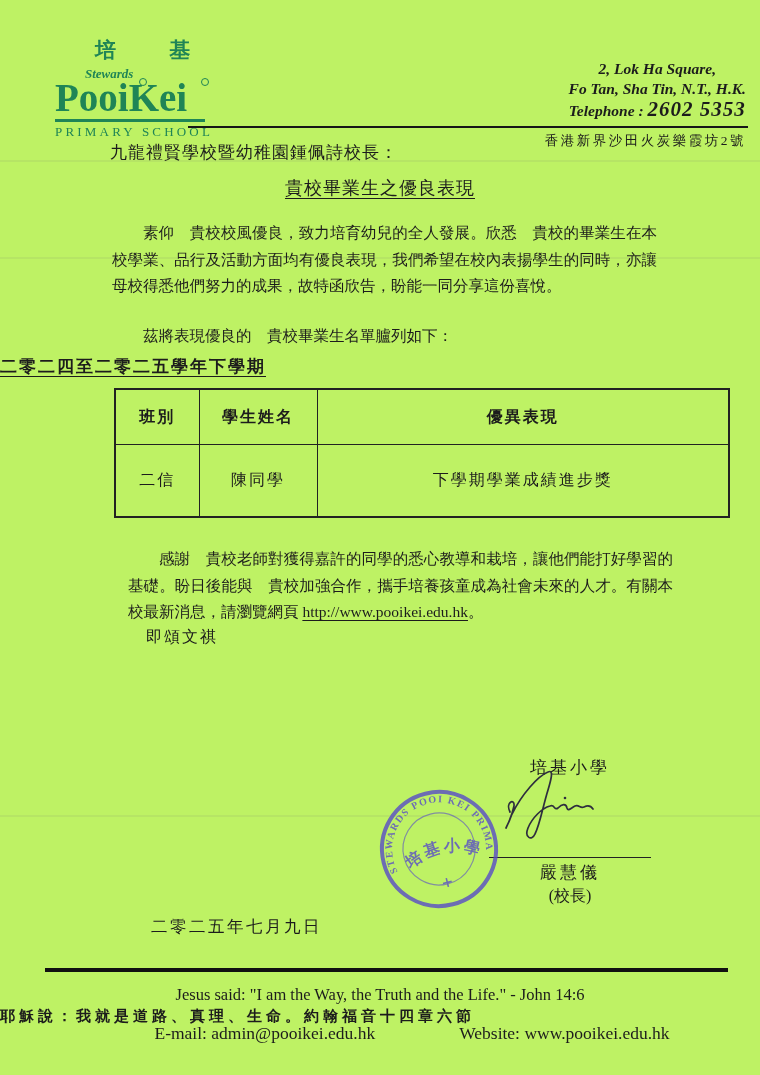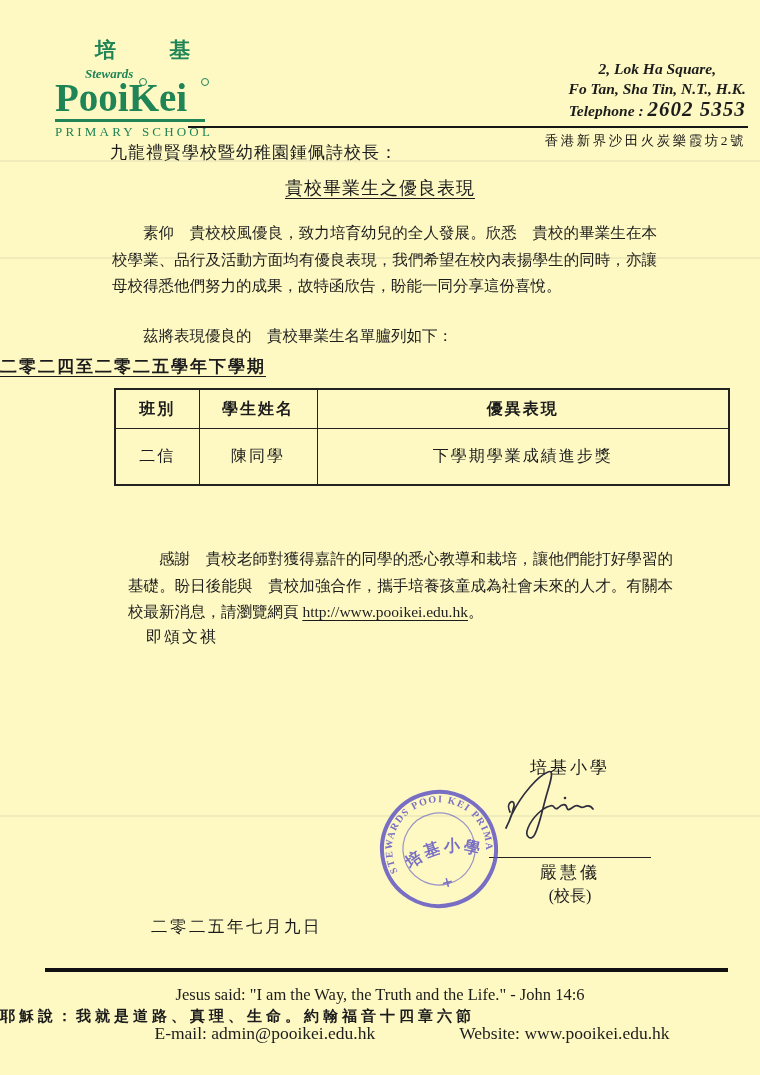--- a/index.html
+++ b/index.html
@@ -1,18 +1,18 @@
 <!DOCTYPE html>
 <html><head>
 <meta charset="utf-8">
 <style>
   html,body{margin:0;padding:0;background:#e8e8e6;}
   .page{
     position:relative;width:760px;height:1075px;margin:0 auto;
-    background:#fef9c3;overflow:hidden;
+    background:#bef264;overflow:hidden;
     font-family:"Liberation Serif","DejaVu Serif",serif;color:#1c1c1c;
   }
   
   .scanline{position:absolute;left:0;width:100%;height:2px;background:rgba(120,120,120,0.10);}
 
   
   .logo{position:absolute;left:55px;top:36px;width:150px;color:#1f8556;}
   .logo-cn{font-size:21px;font-weight:bold;letter-spacing:24px;padding-left:40px;white-space:nowrap;}
   .logo-stewards{font-size:13px;font-style:italic;margin:2px 0 0 30px;font-weight:bold;}
   .logo-name{position:relative;font-size:39px;font-weight:600;letter-spacing:0px;line-height:36px;margin-top:-2px;white-space:nowrap;}
@@ -31,21 +31,21 @@
   .salutation{position:absolute;left:110px;top:141px;font-size:17px;letter-spacing:1px;white-space:nowrap;}
   .title{position:absolute;left:0;top:176px;width:100%;text-align:center;font-size:18px;font-weight:normal;}
   .title span{text-decoration:underline;text-underline-offset:4px;letter-spacing:1px;}
   .bodytext{position:absolute;left:112px;width:545px;font-size:15.5px;line-height:26.5px;text-align:justify;letter-spacing:0;}
   .p1{top:220px;}
   .p2{position:absolute;left:112px;top:326px;font-size:15.5px;text-indent:2em;white-space:nowrap;}
   .subtitle{position:absolute;left:0;top:355px;width:100%;text-align:left;font-size:17px;font-weight:bold;}
   .subtitle span{text-decoration:underline;text-underline-offset:4px;letter-spacing:2px;}
 
   table.awards{position:absolute;left:114px;top:388px;width:614px;border-collapse:collapse;table-layout:fixed;}
-  table.awards th,table.awards td{border:1.5px solid #222;text-align:center;font-size:16px;font-weight:bold;letter-spacing:2px;padding:4px;}
+  table.awards th,table.awards td{border:1.5px solid #222;text-align:center;font-size:16px;font-weight:bold;letter-spacing:2px;padding:12px;}
   table.awards{border:2.5px solid #222;}
   table.awards th{height:30px;}
   table.awards td{height:47px;font-weight:normal;}
   col.c1{width:84px;} col.c2{width:118px;} col.c3{width:412px;}
 
   .p3{top:530px;}
   .p3 .url{text-decoration:underline;text-underline-offset:3px;}
   .closing{position:absolute;left:146px;top:627px;font-size:16px;letter-spacing:2px;}
 
   

